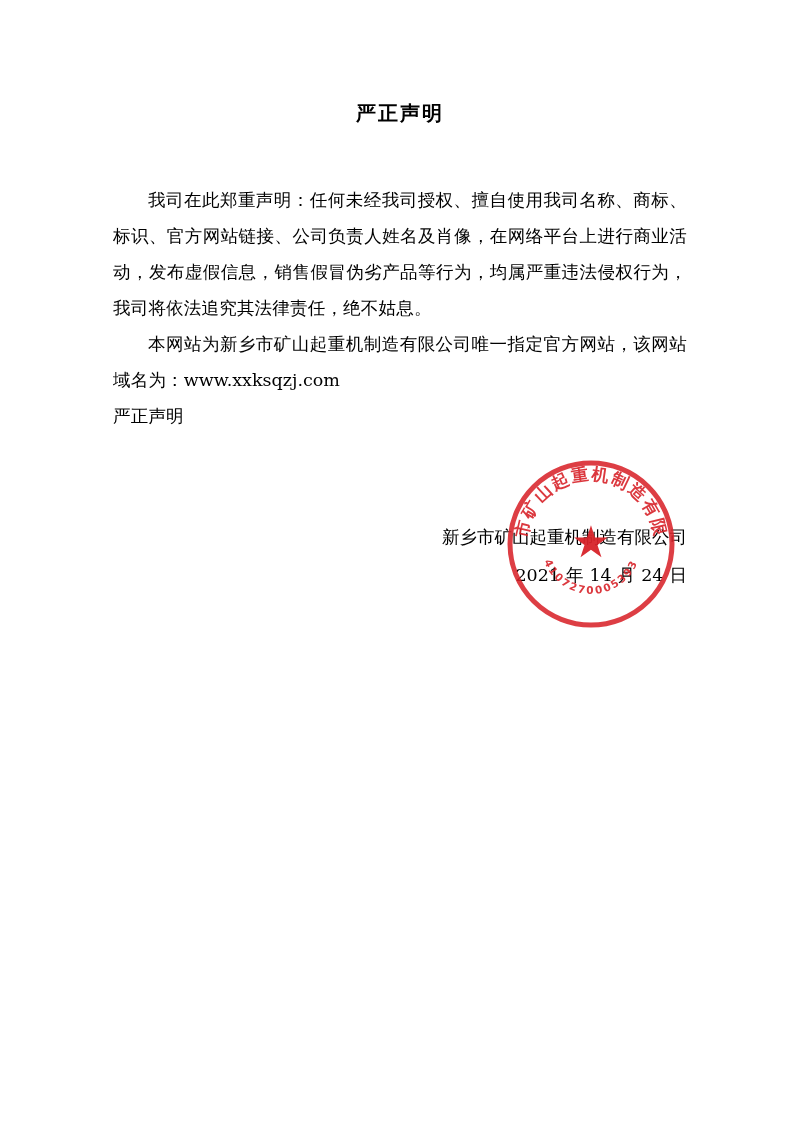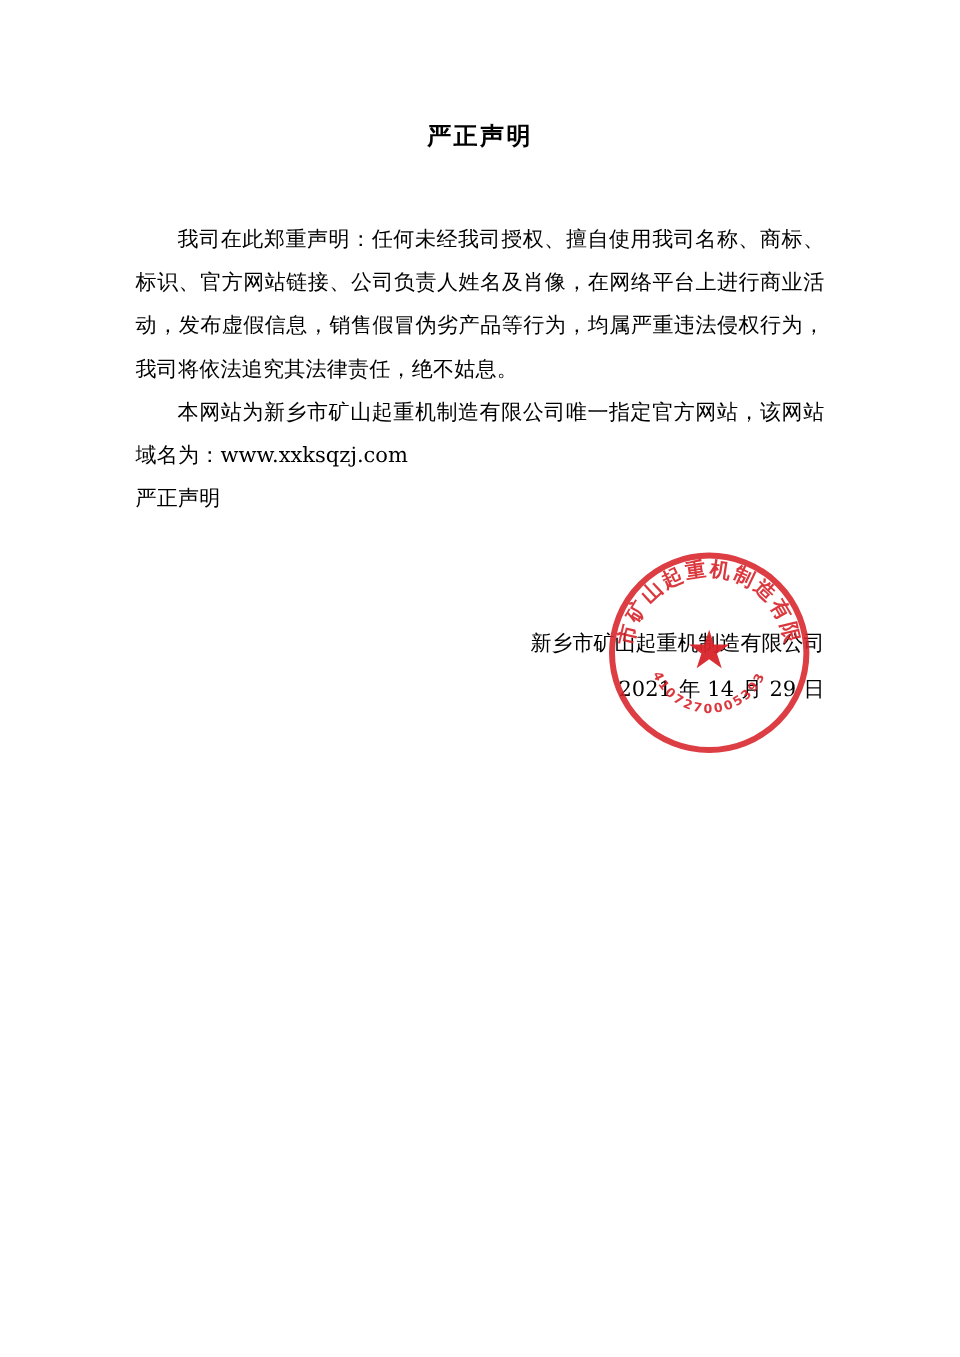--- a/index.html
+++ b/index.html
@@ -101,21 +101,21 @@
     <p class="para indent">我司在此郑重声明：任何未经我司授权、擅自使用我司名称、商标、标识、官方网站链接、公司负责人姓名及肖像，在网络平台上进行商业活动，发布虚假信息，销售假冒伪劣产品等行为，均属严重违法侵权行为，我司将依法追究其法律责任，绝不姑息。</p>
 
     <p class="para indent"><span>本网站为新乡市矿山起重机制造有限公司唯一指定官方网站，该网站域名为：</span><span class="url">www.xxksqzj.com</span></p>
 
     <p class="para">严正声明</p>
 
   </div>
 
   <div class="sign-block">
     <div class="sign-line">新乡市矿山起重机制造有限公司</div>
-    <div class="sign-line"><span>2021</span><span class="sp"></span><span>年</span><span class="sp"></span><span>14</span><span class="sp"></span><span>月</span><span class="sp"></span><span>29</span><span class="sp"></span><span>日</span></div>
+    <div class="sign-line"><span>2021</span><span class="sp"></span><span>年</span><span class="sp"></span><span>14</span><span class="sp"></span><span>月</span><span class="sp"></span><span>24</span><span class="sp"></span><span>日</span></div>
   </div>
 
   <div class="seal">
     <svg width="172" height="172" viewBox="0 0 172 172" xmlns="http://www.w3.org/2000/svg">
       <defs>
         <path id="sealArcTop" d="M 22,86 A 64,64 0 0 1 150,86"></path>
         <path id="sealArcBottom" d="M 36,86 A 50,50 0 0 0 136,86"></path>
       </defs>
       <circle cx="86" cy="86" r="81" fill="none" stroke="#d8232a" stroke-width="5" opacity="0.88"></circle>
       <text class="seal-text" font-size="17" fill="#d8232a" opacity="0.9">

